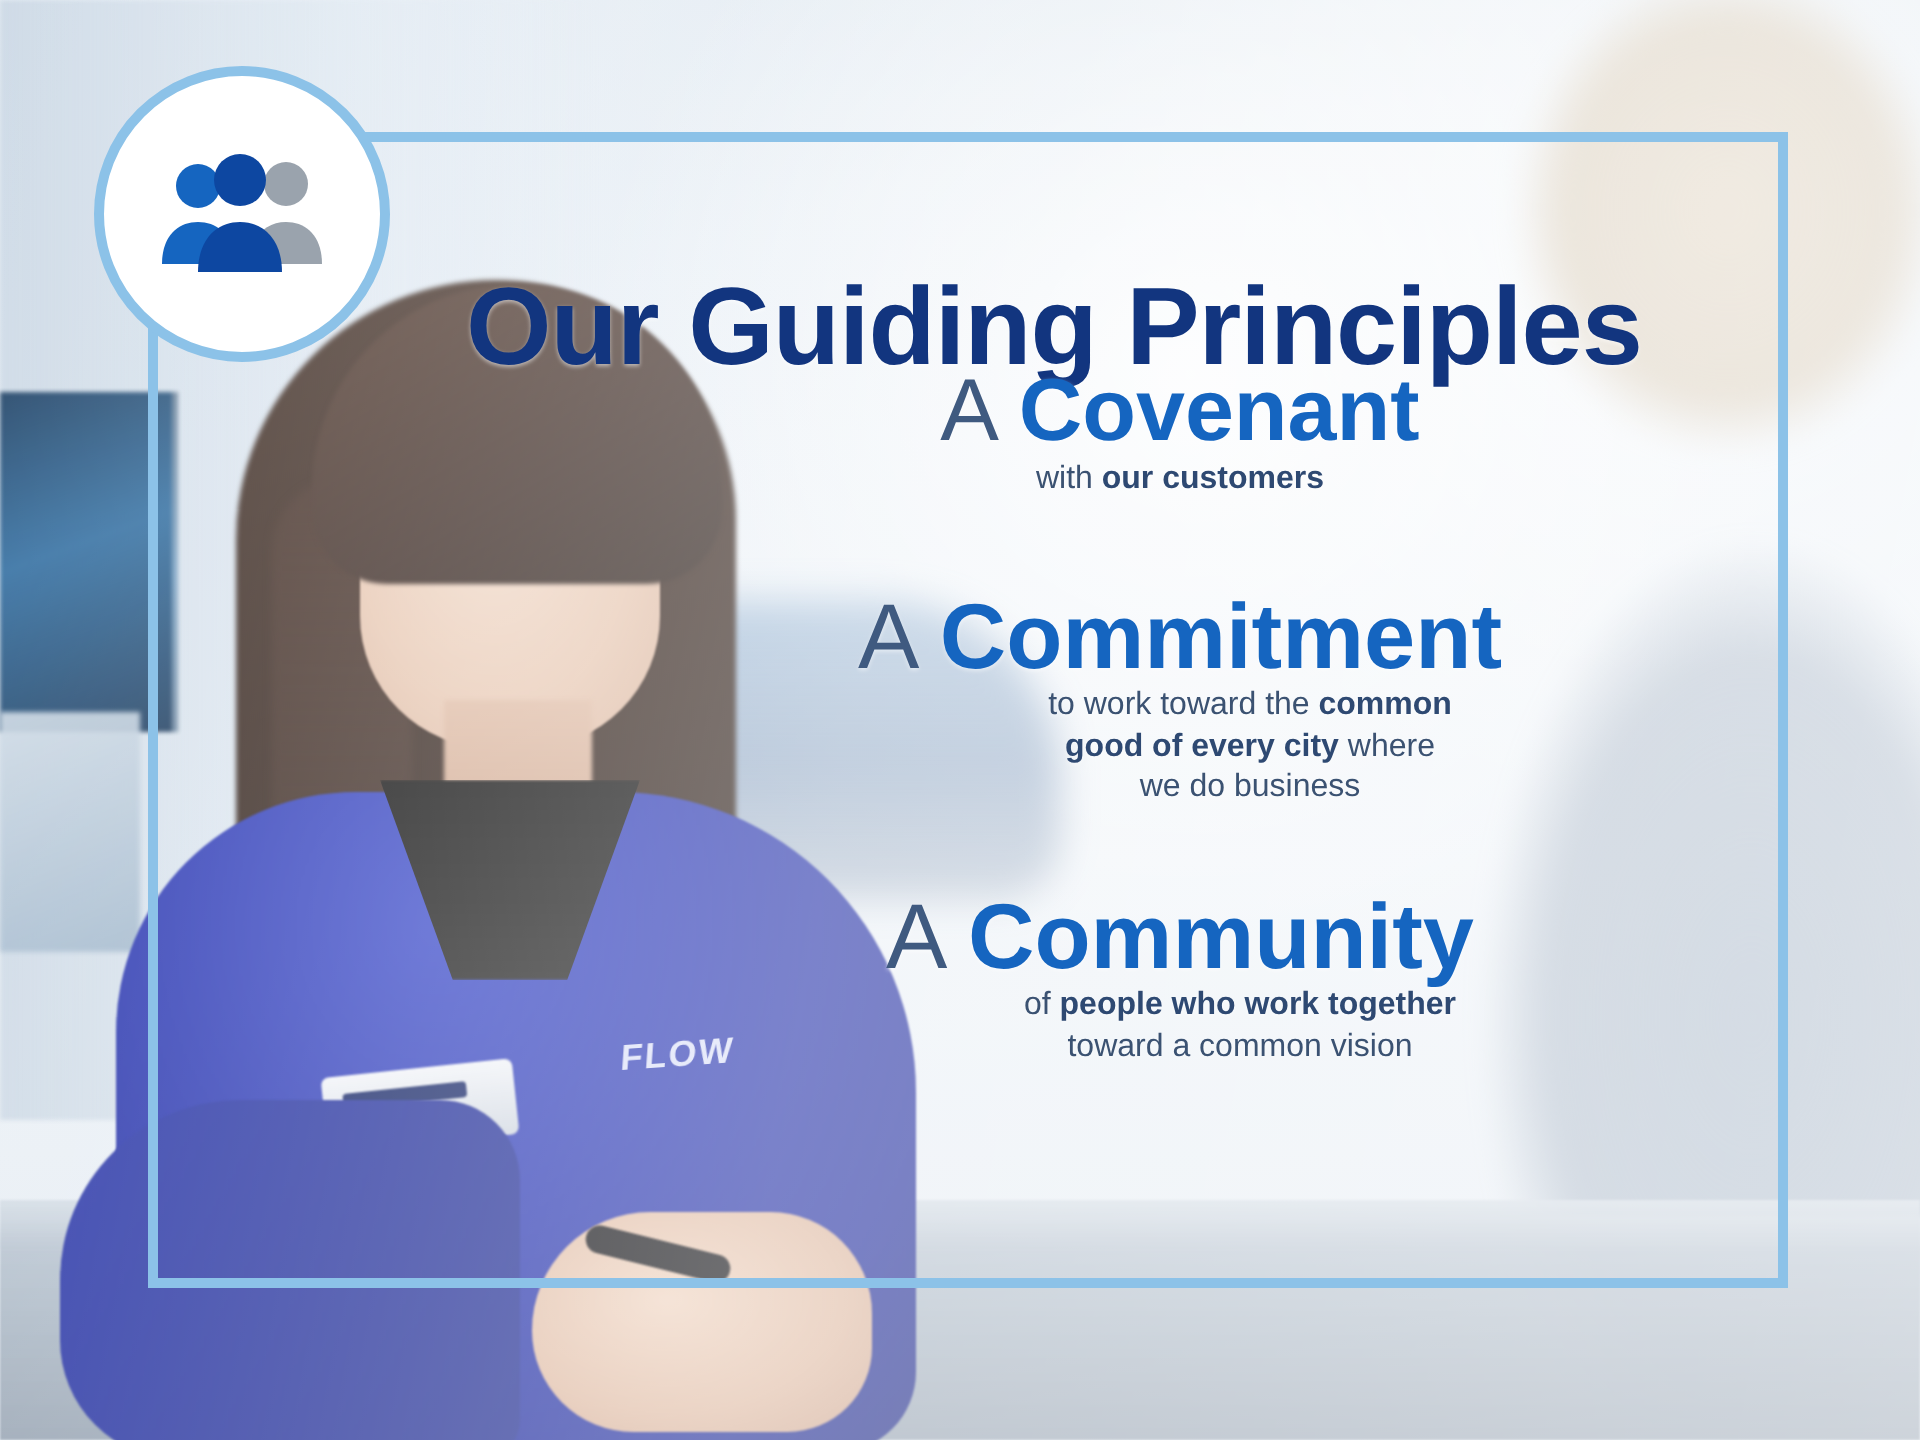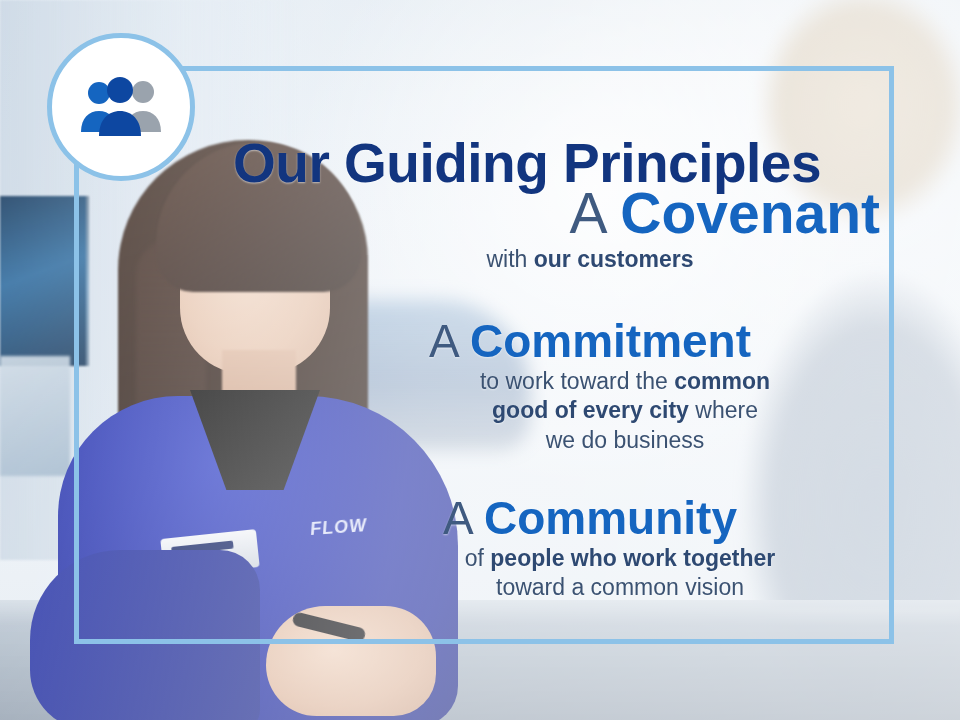--- a/index.html
+++ b/index.html
@@ -224,33 +224,33 @@
     font-size: 44px;
     line-height: 1.1;
     color: #3f5a80;
     text-shadow: 0 1px 2px rgba(255,255,255,0.5);
   }
   .big b {
     color: #1565c0;
     font-weight: bold;
   }
   .sub {
-    font-size: 23px;
+    font-size: 16px;
     color: #3b5272;
     line-height: 1.28;
     text-shadow: 0 1px 2px rgba(255,255,255,0.5);
   }
   .sub b { font-weight: bold; color: #2e4972; }
 
   .block { margin-bottom: 10px; }
   .b1 { margin-top: 0; }
   .b2 { margin-top: 38px; }
   .b3 { margin-top: 42px; }
   .b2 .big, .b3 .big { font-size: 46px; }
-  .b1 .big { font-size: 57px; text-align: right; }
+  .b1 .big { font-size: 44px; }
   .r-indent { padding-left: 60px; }
   .r-indent2 { padding-left: 70px; }
 </style>
 </head>
 <body>
 
 <div class="stage">
 
   <div class="photo">
     <div class="showroom-left"></div>

